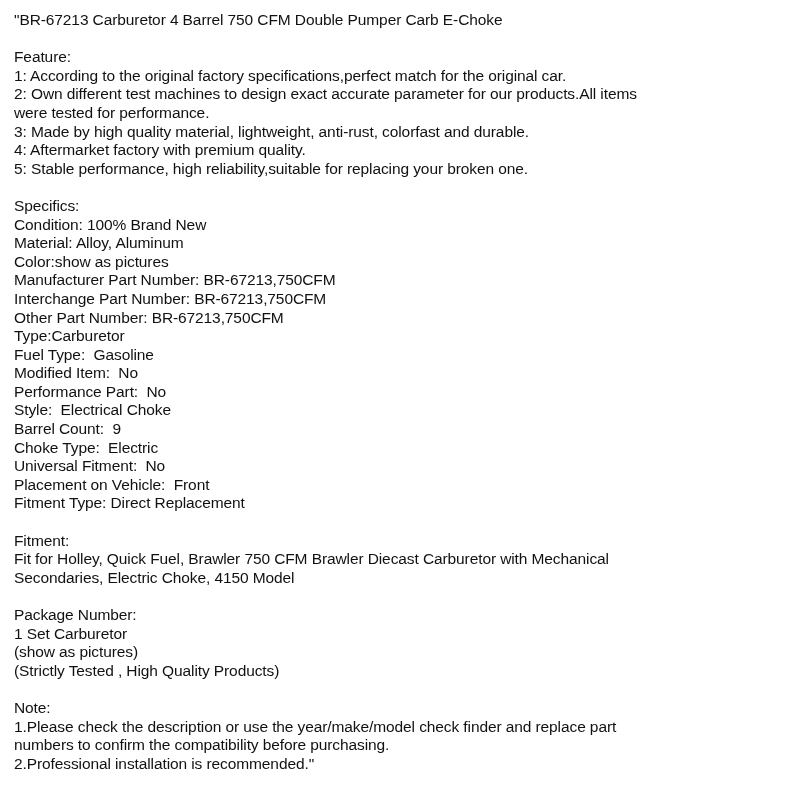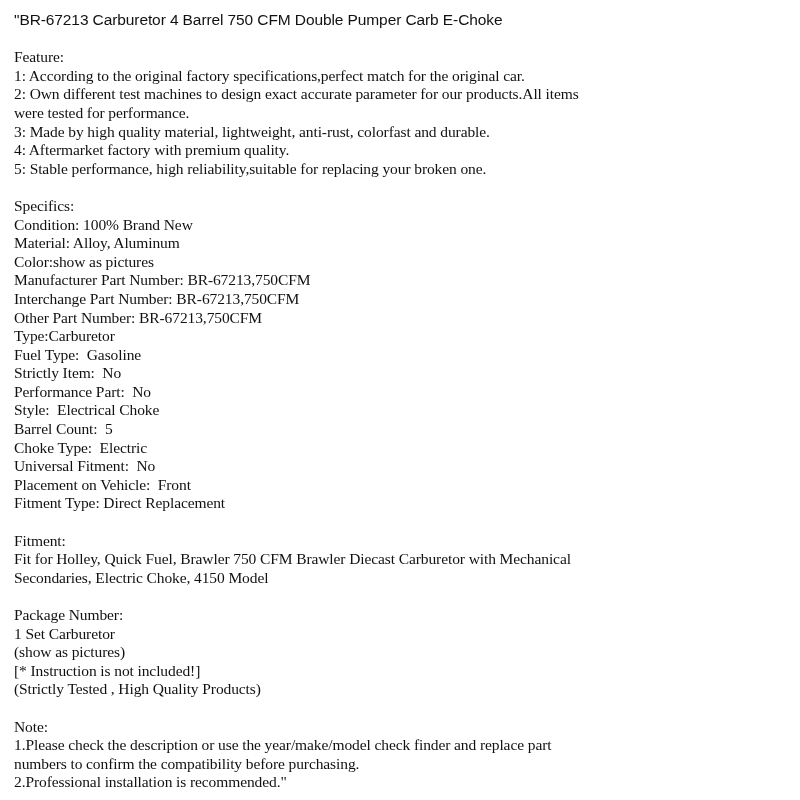--- a/index.html
+++ b/index.html
@@ -18,21 +18,20 @@
     width: 800px;
     height: 800px;
     padding: 11px 10px 0 14px;
     color: #111111;
     font-size: 15.5px;
     line-height: 18.6px;
     letter-spacing: -0.1px;
   }
   .sec + .sec {
     margin-top: 18.6px; 
-    font-family: Liberation Serif, serif;
   }
   .ln {
     white-space: pre-wrap;
     min-height: 18.6px;
   }
 </style>
 </head>
 <body>
 
 <div class="doc">
@@ -54,41 +53,40 @@
   <div class="sec">
     <div class="ln">Specifics:</div>
     <div class="ln">Condition: 100% Brand New</div>
     <div class="ln">Material: Alloy, Aluminum</div>
     <div class="ln">Color:show as pictures</div>
     <div class="ln">Manufacturer Part Number: BR-67213,750CFM</div>
     <div class="ln">Interchange Part Number: BR-67213,750CFM</div>
     <div class="ln">Other Part Number: BR-67213,750CFM</div>
     <div class="ln">Type:Carburetor</div>
     <div class="ln">Fuel Type:  Gasoline</div>
-    <div class="ln">Strictly Item:  No</div>
+    <div class="ln">Modified Item:  No</div>
     <div class="ln">Performance Part:  No</div>
     <div class="ln">Style:  Electrical Choke</div>
-    <div class="ln">Barrel Count:  5</div>
+    <div class="ln">Barrel Count:  9</div>
     <div class="ln">Choke Type:  Electric</div>
     <div class="ln">Universal Fitment:  No</div>
     <div class="ln">Placement on Vehicle:  Front</div>
     <div class="ln">Fitment Type: Direct Replacement</div>
   </div>
 
   <div class="sec">
     <div class="ln">Fitment:</div>
     <div class="ln">Fit for Holley, Quick Fuel, Brawler 750 CFM Brawler Diecast Carburetor with Mechanical</div>
     <div class="ln">Secondaries, Electric Choke, 4150 Model</div>
   </div>
 
   <div class="sec">
     <div class="ln">Package Number:</div>
     <div class="ln">1 Set Carburetor</div>
     <div class="ln">(show as pictures)</div>
-    <div class="ln">[* Instruction is not included!]</div>
     <div class="ln">(Strictly Tested , High Quality Products)</div>
   </div>
 
   <div class="sec">
     <div class="ln">Note:</div>
     <div class="ln">1.Please check the description or use the year/make/model check finder and replace part</div>
     <div class="ln">numbers to confirm the compatibility before purchasing.</div>
     <div class="ln">2.Professional installation is recommended."</div>
   </div>
 

